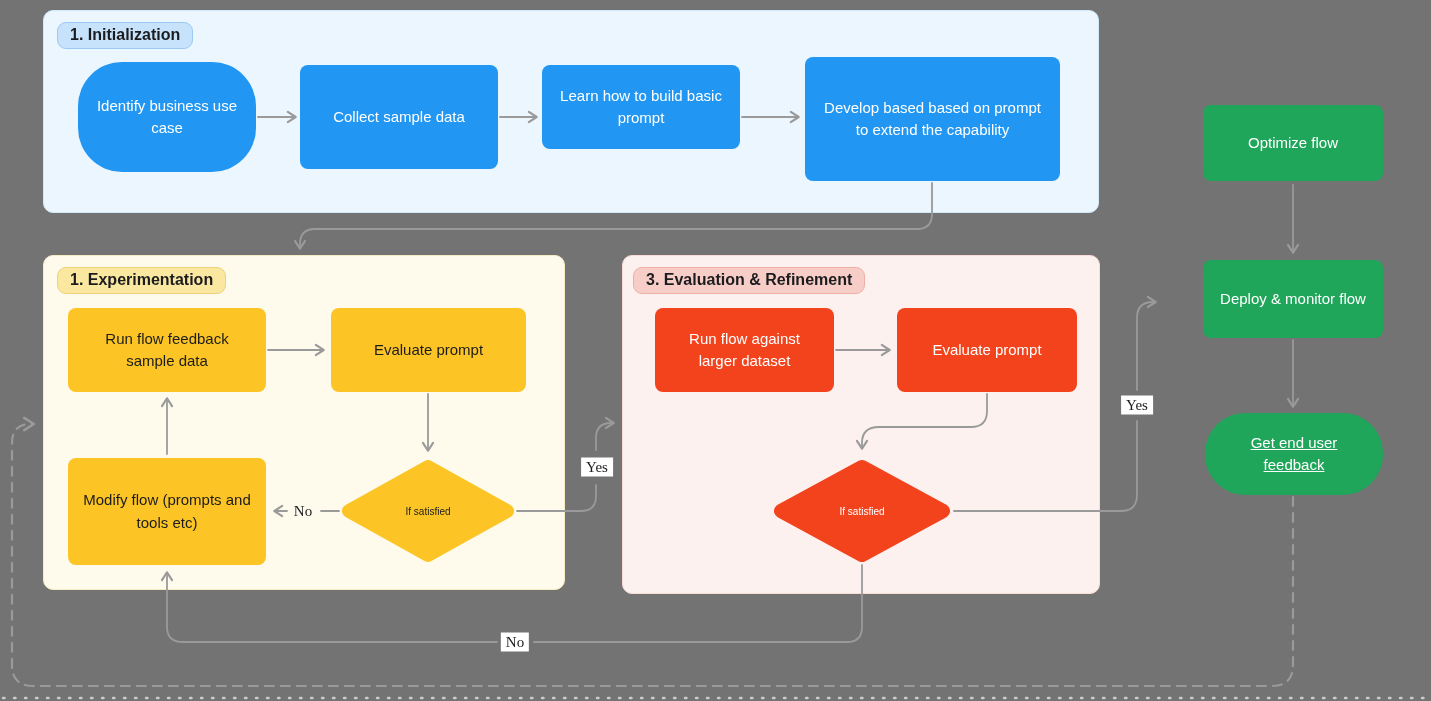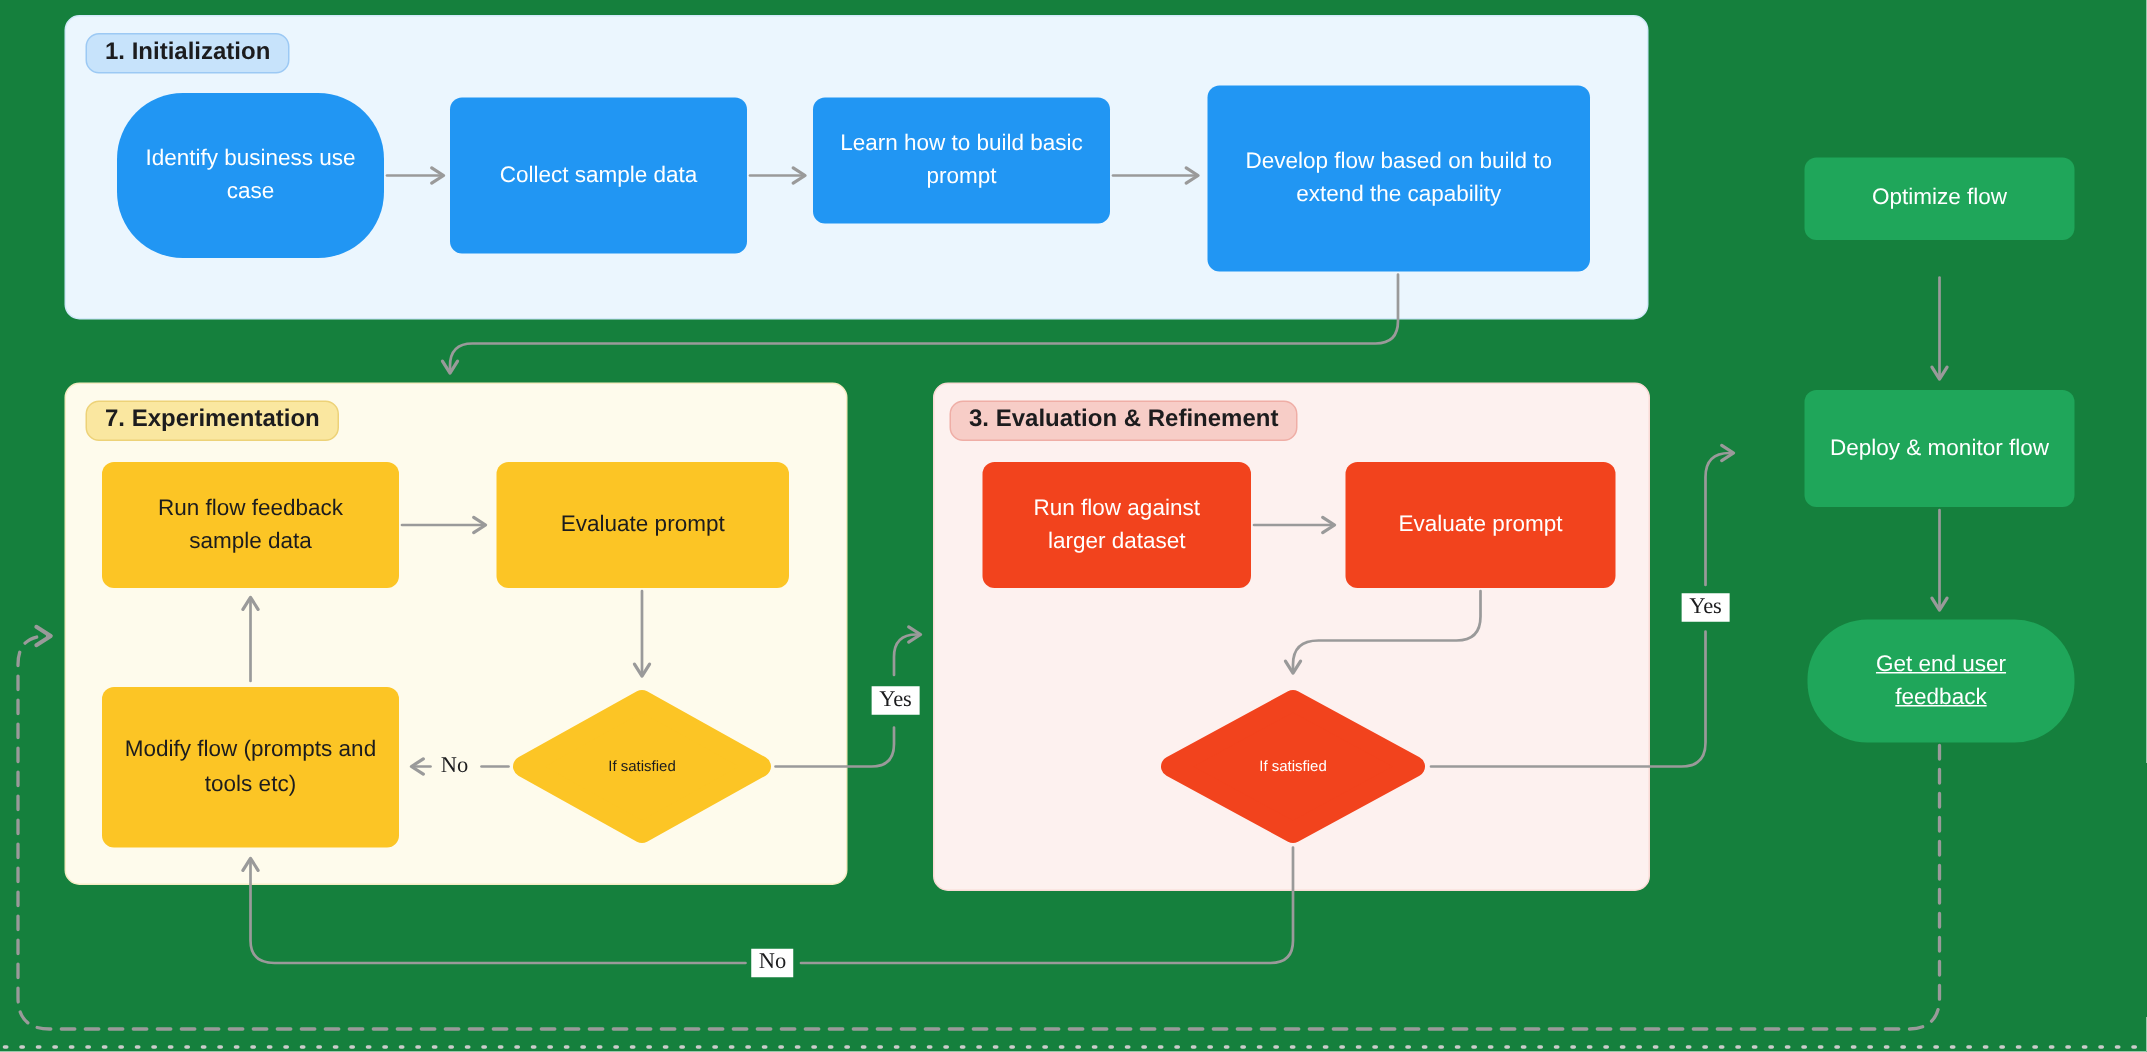--- a/index.html
+++ b/index.html
@@ -6,21 +6,21 @@
     --arrow:#9A9A9A; --dotted_line:#CBCBCB;
     --node_blue:#2196F3; --node_yellow:#FCC525; --node_red:#F2431D; --node_green:#1FA65A;
     --sec_init_bg:#EBF6FE; --sec_init_border:#D2E9FA; --badge_init_bg:#C7E3FB; --badge_init_border:#9CC9F4;
     --sec_exp_bg:#FEFBEC; --sec_exp_border:#F6ECC4; --badge_exp_bg:#FAE7A0; --badge_exp_border:#EDD278;
     --sec_eval_bg:#FDF1EF; --sec_eval_border:#FADBD6; --badge_eval_bg:#F7CDC7; --badge_eval_border:#EFAEA6;
     --sec_prod_bg:#EDFAF2; --sec_prod_border:#C2ECD1; --badge_prod_bg:#B1EFC5; --badge_prod_border:#85E1A7;
     --text_dark:#1C1C1E; --text_light:#FFFFFF;
   }
   html,body{margin:0;padding:0;background:#fff;}
   body{font-family:"Liberation Sans", sans-serif;}
-  #canvas{position:relative;width:1431px;height:701px;background:#15803d;overflow:hidden;}
+  #canvas{position:relative;width:1431px;height:701px;background:#737373;overflow:hidden;}
 
   .section{position:absolute;border:1.5px solid;border-radius:10px;box-sizing:border-box;}
   .badge{position:absolute;left:13px;top:11px;border:1.5px solid;border-radius:9px;
          padding:3px 12px 4px;font-size:16px;font-weight:700;color:var(--text_dark);white-space:nowrap;}
 
   .node{position:absolute;display:flex;align-items:center;justify-content:center;text-align:center;
         border-radius:8px;box-sizing:border-box;padding:8px 14px;font-size:15px;line-height:1.5;z-index:2;}
   .node.blue{background:var(--node_blue);color:var(--text_light);}
   .node.yellow{background:var(--node_yellow);color:var(--text_dark);}
   .node.red{background:var(--node_red);color:var(--text_light);}
@@ -47,21 +47,21 @@
 </head>
 <body>
 
 <div id="canvas">
 
   <div class="section" style="left:43px;top:10px;width:1056px;height:203px;background:var(--sec_init_bg);border-color:var(--sec_init_border)">
     <div class="badge" style="background:var(--badge_init_bg);border-color:var(--badge_init_border)">1. Initialization</div>
   </div>
 
   <div class="section" style="left:43px;top:255px;width:522px;height:335px;background:var(--sec_exp_bg);border-color:var(--sec_exp_border)">
-    <div class="badge" style="background:var(--badge_exp_bg);border-color:var(--badge_exp_border)">7. Experimentation</div>
+    <div class="badge" style="background:var(--badge_exp_bg);border-color:var(--badge_exp_border)">1. Experimentation</div>
   </div>
 
   <div class="section" style="left:622px;top:255px;width:478px;height:339px;background:var(--sec_eval_bg);border-color:var(--sec_eval_border)">
     <div class="badge" style="left:10px;background:var(--badge_eval_bg);border-color:var(--badge_eval_border)">3. Evaluation &amp; Refinement</div>
   </div>
 
 
   <svg class="overlay" width="1431" height="701" viewBox="0 0 1431 701">
     <defs>
       <marker id="arw" viewBox="0 0 10 10" refX="6.5" refY="5" markerWidth="8" markerHeight="8" orient="auto-start-reverse">
@@ -102,21 +102,21 @@
   <div class="node blue stadium" style="left:78px;top:62px;width:178px;height:110px">
     <span>Identify business use case</span>
   </div>
   <div class="node blue" style="left:300px;top:65px;width:198px;height:104px">
     <span>Collect sample data</span>
   </div>
   <div class="node blue" style="left:542px;top:65px;width:198px;height:84px">
     <span>Learn how to build basic prompt</span>
   </div>
   <div class="node blue" style="left:805px;top:57px;width:255px;height:124px">
-    <span>Develop flow based on build to extend the capability</span>
+    <span>Develop based based on prompt to extend the capability</span>
   </div>
 
   <div class="node yellow" style="left:68px;top:308px;width:198px;height:84px">
     <span>Run flow feedback sample data</span>
   </div>
   <div class="node yellow" style="left:331px;top:308px;width:195px;height:84px">
     <span>Evaluate prompt</span>
   </div>
   <div class="node yellow" style="left:68px;top:458px;width:198px;height:107px">
     <span>Modify flow (prompts and tools etc)</span>
@@ -134,21 +134,21 @@
   <div class="node red" style="left:897px;top:308px;width:180px;height:84px">
     <span>Evaluate prompt</span>
   </div>
   <div class="diamond-wrap" style="left:772px;top:458px;width:180px;height:106px">
     <svg viewBox="0 0 180 106">
       <polygon points="90,9 171,53 90,97 9,53" style="fill:var(--node_red);stroke:var(--node_red)"></polygon>
     </svg>
     <span class="dlabel light">If satisfied</span>
   </div>
 
-  <div class="node green" style="left:1203px;top:105px;width:180px;height:55px">
+  <div class="node green" style="left:1203px;top:105px;width:180px;height:76px">
     <span>Optimize flow</span>
   </div>
   <div class="node green" style="left:1203px;top:260px;width:180px;height:78px">
     <span>Deploy &amp; monitor flow</span>
   </div>
   <div class="node green pill" style="left:1205px;top:413px;width:178px;height:82px">
     <span>Get end user feedback</span>
   </div>
 
   <div class="edge-label" style="left:597px;top:467px">Yes</div>

